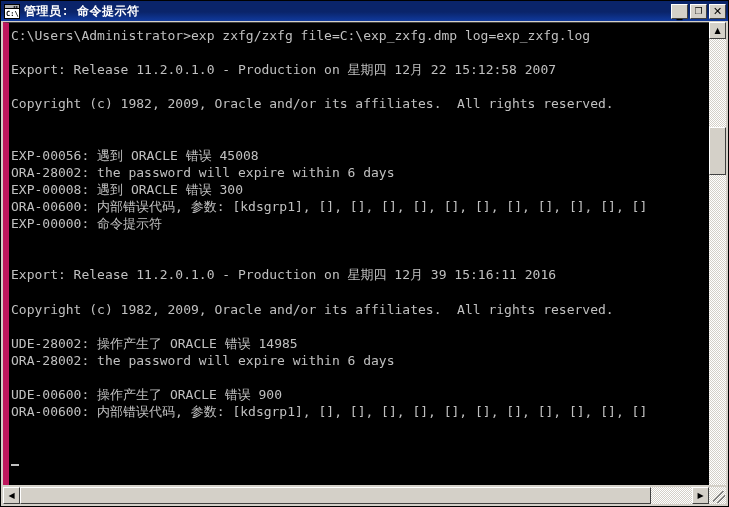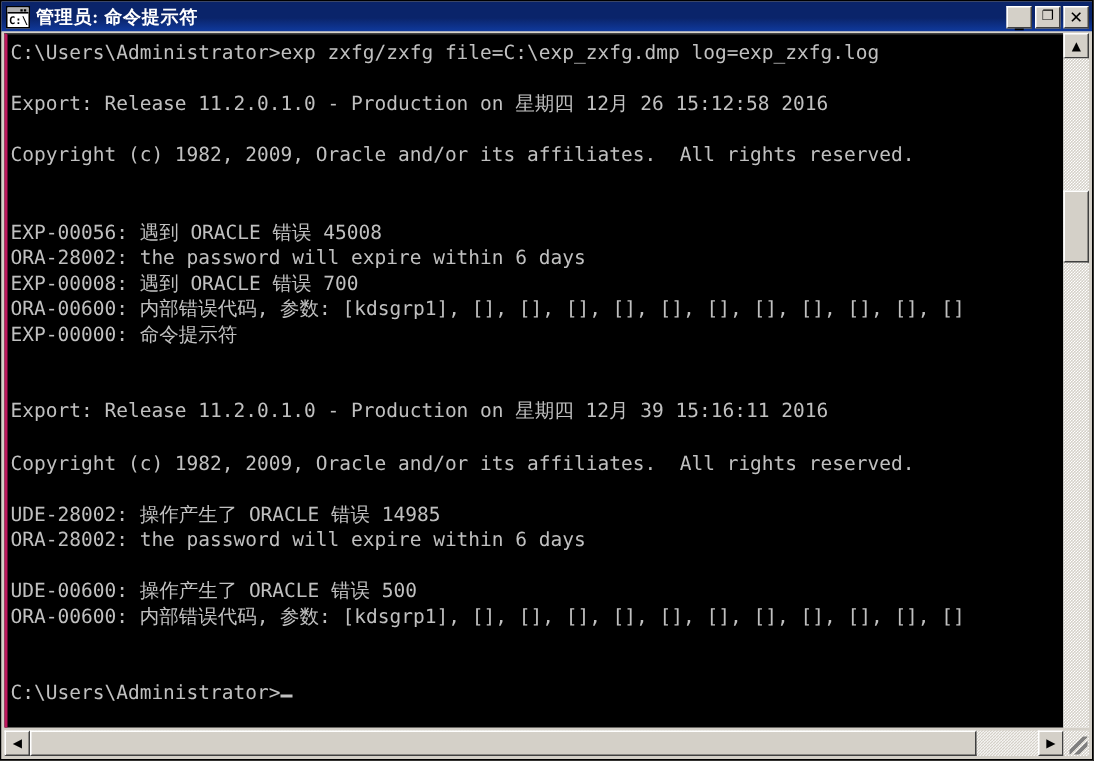--- a/index.html
+++ b/index.html
@@ -67,21 +67,21 @@
     position: absolute;
     left: 1px; top: 5px;
     font-family: "DejaVu Sans Mono", monospace;
     font-size: 7px;
     line-height: 8px;
     color: #000000;
     font-weight: bold;
   }
   .title-text {
     color: #ffffff;
-    font-family: Liberation Serif, serif;
+    font-family: Liberation Mono, monospace;
     font-size: 12px;
     font-weight: bold;
     white-space: nowrap;
     flex: 1 1 auto;
     overflow: hidden;
     letter-spacing: 0.5px;
   }
   .title-buttons {
     display: flex;
     gap: 2px;
@@ -125,21 +125,21 @@
   }
   .console-row {
     flex: 1 1 auto;
     display: flex;
     min-height: 0;
   }
   .screen {
     flex: 1 1 auto;
     background: #000000;
     border-top: 1px solid #404040;
-    border-left: 2px solid #be185d;
+    border-left: 6px solid #be185d;
     box-sizing: border-box;
     position: relative;
     overflow: hidden;
     padding: 4px 0 0 2px;
   }
   .line {
     color: #c0c0c0;
     font-family: "DejaVu Sans Mono", monospace;
     font-size: 13px;
     line-height: 17.1px;
@@ -287,44 +287,44 @@
     </div>
   </div>
 
   <div class="client">
 
     <div class="console-row">
 
       <div class="screen" id="screen">
           <div class="line">C:\Users\Administrator&gt;exp zxfg/zxfg file=C:\exp_zxfg.dmp log=exp_zxfg.log</div>
           <div class="line blank">&nbsp;</div>
-          <div class="line">Export: Release 11.2.0.1.0 - Production on 星期四 12月 26 15:12:58 2016</div>
+          <div class="line">Export: Release 11.2.0.1.0 - Production on 星期四 12月 22 15:12:58 2007</div>
           <div class="line blank">&nbsp;</div>
           <div class="line">Copyright (c) 1982, 2009, Oracle and/or its affiliates.  All rights reserved.</div>
           <div class="line blank">&nbsp;</div>
           <div class="line blank">&nbsp;</div>
           <div class="line">EXP-00056: 遇到 ORACLE 错误 45008</div>
           <div class="line">ORA-28002: the password will expire within 6 days</div>
-          <div class="line">EXP-00008: 遇到 ORACLE 错误 700</div>
+          <div class="line">EXP-00008: 遇到 ORACLE 错误 300</div>
           <div class="line">ORA-00600: 内部错误代码, 参数: [kdsgrp1], [], [], [], [], [], [], [], [], [], [], []</div>
           <div class="line">EXP-00000: 命令提示符</div>
           <div class="line blank">&nbsp;</div>
           <div class="line blank">&nbsp;</div>
           <div class="line">Export: Release 11.2.0.1.0 - Production on 星期四 12月 39 15:16:11 2016</div>
           <div class="line blank">&nbsp;</div>
           <div class="line">Copyright (c) 1982, 2009, Oracle and/or its affiliates.  All rights reserved.</div>
           <div class="line blank">&nbsp;</div>
           <div class="line">UDE-28002: 操作产生了 ORACLE 错误 14985</div>
           <div class="line">ORA-28002: the password will expire within 6 days</div>
           <div class="line blank">&nbsp;</div>
-          <div class="line">UDE-00600: 操作产生了 ORACLE 错误 500</div>
+          <div class="line">UDE-00600: 操作产生了 ORACLE 错误 900</div>
           <div class="line">ORA-00600: 内部错误代码, 参数: [kdsgrp1], [], [], [], [], [], [], [], [], [], [], []</div>
           <div class="line blank">&nbsp;</div>
           <div class="line blank">&nbsp;</div>
-          <div class="line"><span>C:\Users\Administrator&gt;</span><span class="cursor"></span></div>
+          <div class="line"><span class="cursor"></span></div>
         </div>
 
       <div class="vscroll">
         <div class="sb-btn">
           <span class="arw">▲</span>
         </div>
         <div class="sb-track">
           <div class="sb-thumb"></div>
         </div>
       </div>

